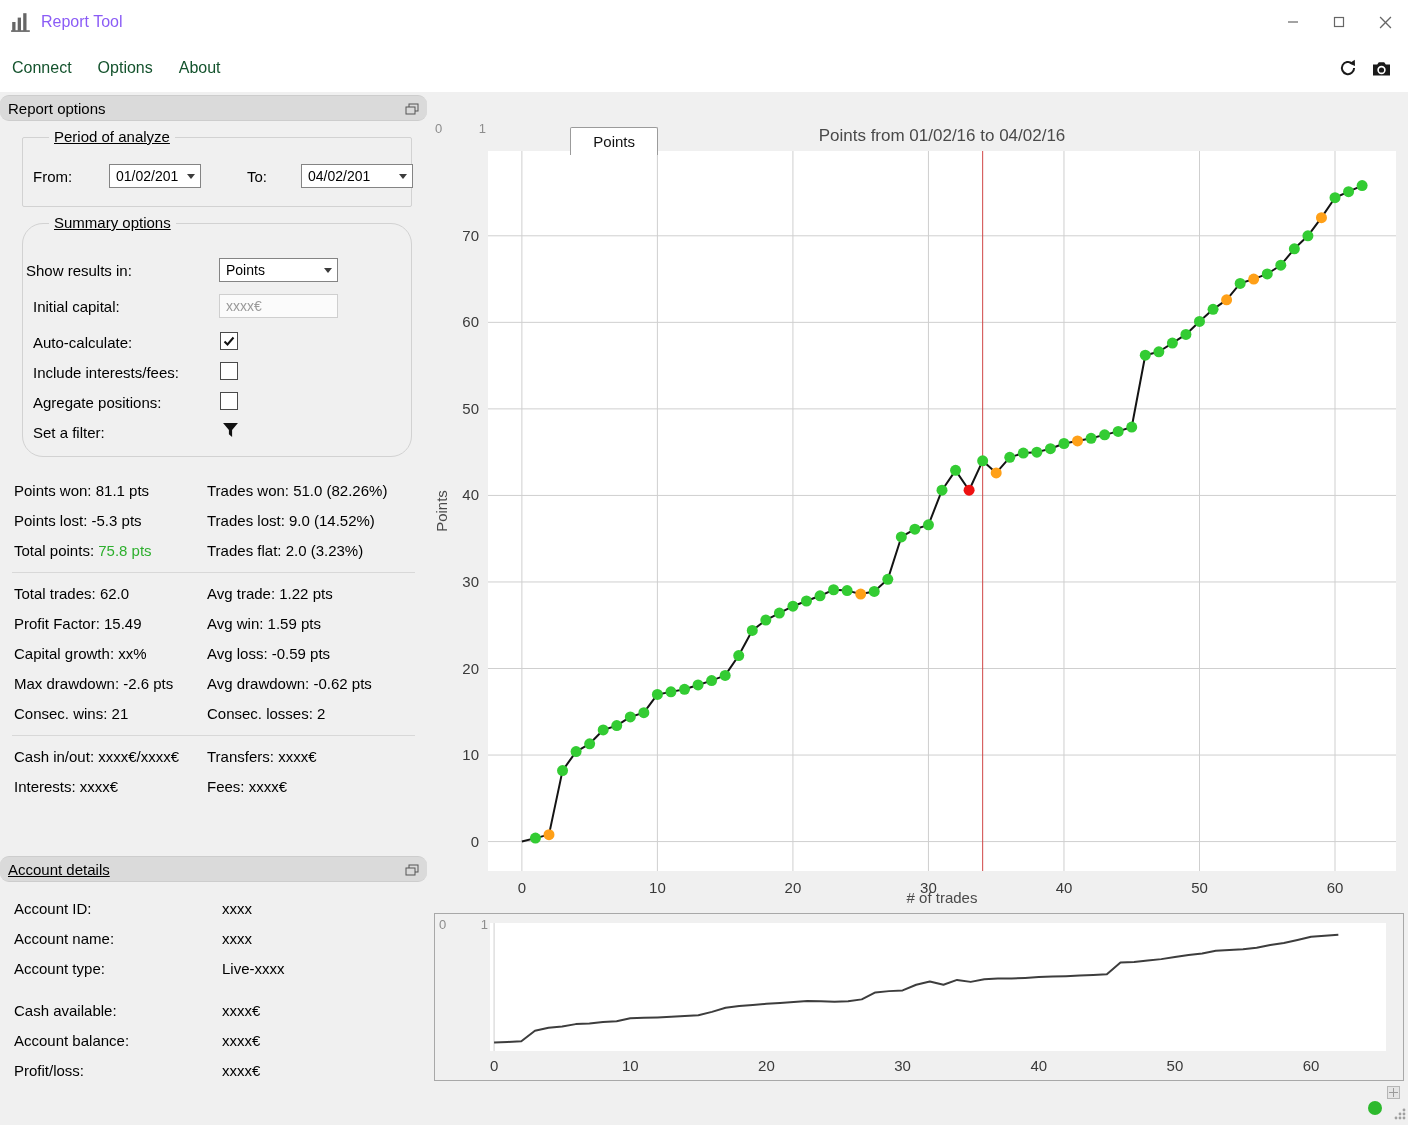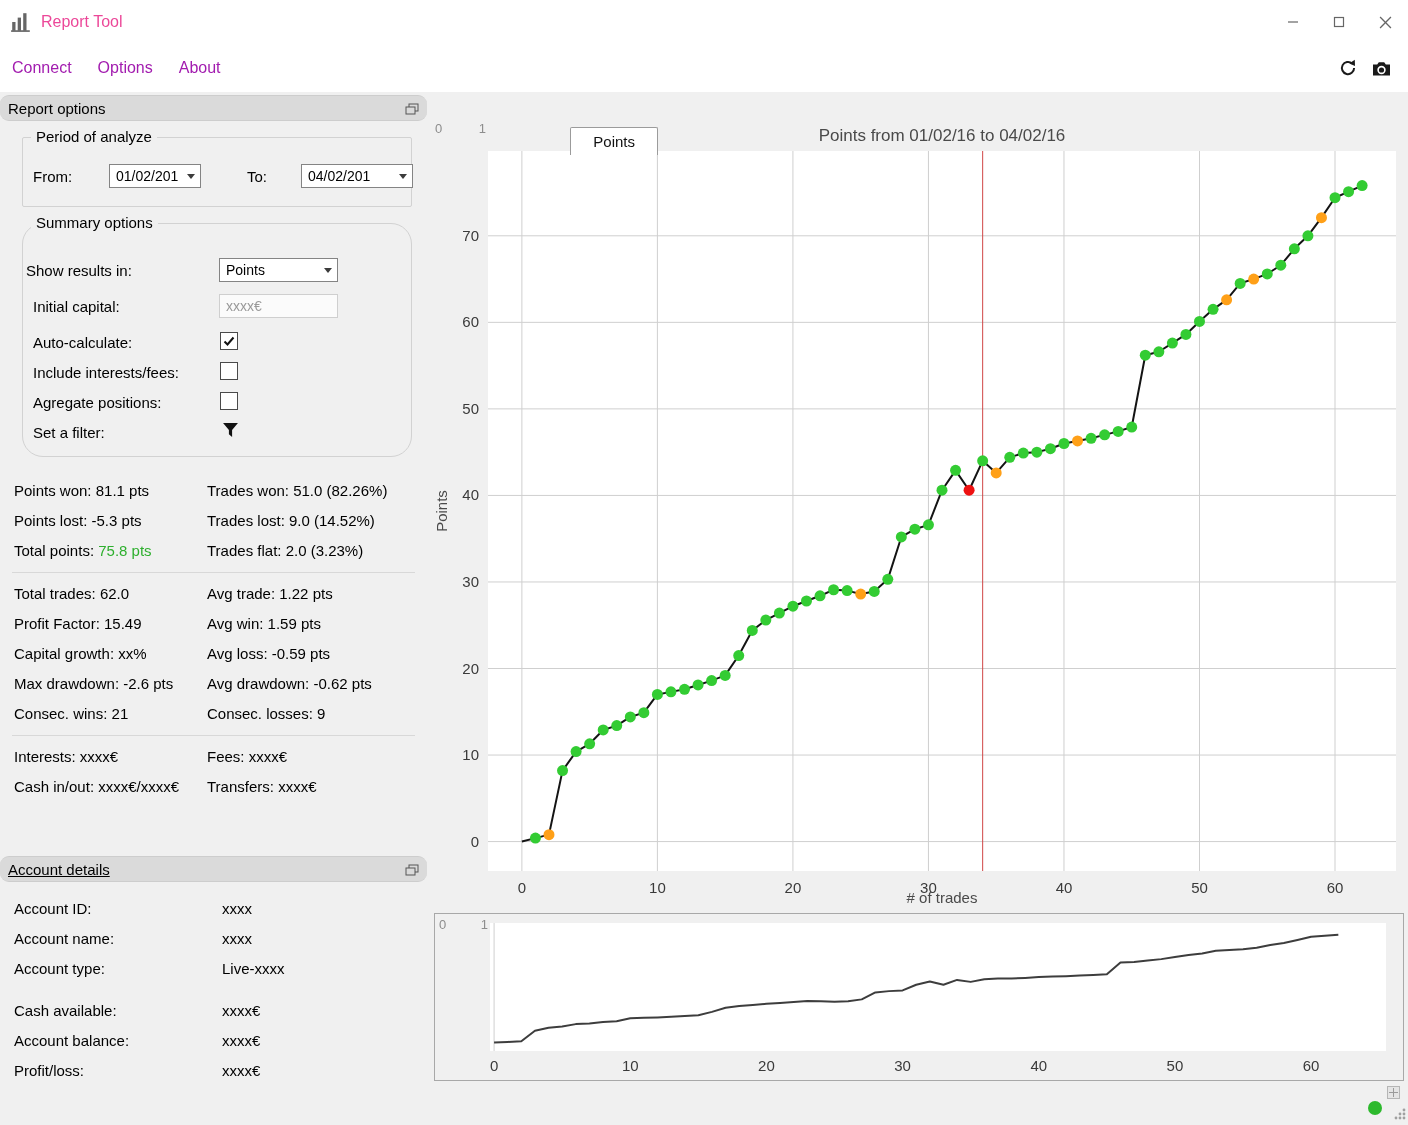--- a/index.html
+++ b/index.html
@@ -2,39 +2,39 @@
 <html><head>
 <meta charset="utf-8">
 <style>
   html,body{margin:0;padding:0;background:#c9c9c9;}
   .app{position:relative;width:1408px;height:1125px;background:#f0f0f0;
        font-family:"Liberation Sans",sans-serif;font-size:15px;color:#000;overflow:hidden;}
 
   
   .titlebar{position:absolute;left:0;top:0;width:1408px;height:44px;background:#ffffff;display:flex;align-items:center;}
   .app-icon{margin:0 9px 0 10px;display:flex;}
-  .app-title{color:#ec4899;font-size:16px;}
+  .app-title{color:#8b5cf6;font-size:16px;}
   .win-btns{position:absolute;right:0;top:0;height:44px;display:flex;}
   .win-btn{width:46px;height:44px;display:flex;align-items:center;justify-content:center;}
 
   
   .menubar{position:absolute;left:0;top:44px;width:1408px;height:48px;background:#ffffff;
            display:flex;align-items:center;gap:26px;padding-left:12px;box-sizing:border-box;}
-  .menu-item{color:#a21caf;font-size:16px;cursor:default;}
+  .menu-item{color:#14532d;font-size:16px;cursor:default;}
   .menubar-icons{position:absolute;right:16px;top:0;height:48px;display:flex;align-items:center;gap:13px;}
 
   
   .left-panel{position:absolute;left:0;top:95px;width:427px;height:1005px;}
   .section{position:absolute;left:0;width:427px;}
   .sec-header{height:26px;background:#dadada;border-top:1px solid #cdcdcd;border-bottom:1px solid #cdcdcd;
               display:flex;align-items:center;padding:0 8px;box-sizing:border-box;position:relative;border-radius:9px;}
   .float-icon{position:absolute;right:8px;top:7px;display:flex;}
 
   .groupbox{position:relative;border:1px solid #d2d2d2;border-radius:2px;margin:0 15px 0 22px;background:#f0f0f0;}
-  .gb-label{position:absolute;top:-10px;left:8px;background:#f0f0f0;padding:0 5px;white-space:nowrap;}
+  .gb-label{position:absolute;top:-10px;left:26px;background:#f0f0f0;padding:0 5px;white-space:nowrap;text-decoration:underline;}
   .abs{position:absolute;white-space:nowrap;}
 
   .combo{position:absolute;height:24px;background:#fff;border:1px solid #848484;box-sizing:border-box;
          font-size:14px;line-height:22px;padding:0 20px 0 6px;white-space:nowrap;overflow:hidden;cursor:default;}
   .combo .arrow{position:absolute;right:5px;top:9px;width:0;height:0;
                 border-left:4px solid transparent;border-right:4px solid transparent;border-top:5px solid #3c3c3c;}
   .text-input{position:absolute;height:24px;width:119px;border:1px solid #cfcfcf;background:#fbfbfb;color:#9a9a9a;
               font-size:14px;padding:0 6px;box-sizing:border-box;font-family:inherit;}
   .checkbox{position:absolute;width:18px;height:18px;background:#fff;border:1px solid #4a4a4a;box-sizing:border-box;}
   .checkbox svg{display:none;margin:1px;}
@@ -230,30 +230,30 @@
         <div class="sum-row">
           <span class="sum-cell c1">Capital growth: xx%</span>
           <span class="sum-cell c2">Avg loss: -0.59 pts</span>
         </div>
         <div class="sum-row">
           <span class="sum-cell c1">Max drawdown: -2.6 pts</span>
           <span class="sum-cell c2">Avg drawdown: -0.62 pts</span>
         </div>
         <div class="sum-row">
           <span class="sum-cell c1">Consec. wins: 21</span>
-          <span class="sum-cell c2">Consec. losses: 9</span>
+          <span class="sum-cell c2">Consec. losses: 2</span>
         </div>
         <div class="sum-sep"></div>
+        <div class="sum-row">
+          <span class="sum-cell c1">Cash in/out: xxxx€/xxxx€</span>
+          <span class="sum-cell c2">Transfers: xxxx€</span>
+        </div>
         <div class="sum-row">
           <span class="sum-cell c1">Interests: xxxx€</span>
           <span class="sum-cell c2">Fees: xxxx€</span>
-        </div>
-        <div class="sum-row">
-          <span class="sum-cell c1">Cash in/out: xxxx€/xxxx€</span>
-          <span class="sum-cell c2">Transfers: xxxx€</span>
         </div>
       </div>
     </div>
 
     <div class="section" style="top:761px;text-decoration:underline;">
       <div class="sec-header">
         <span>Account details</span>
         <span class="float-icon">
           <svg width="14" height="12" viewBox="0 0 14 12">
               <rect x="4" y="1" width="9" height="7" fill="none" stroke="#555"></rect>

